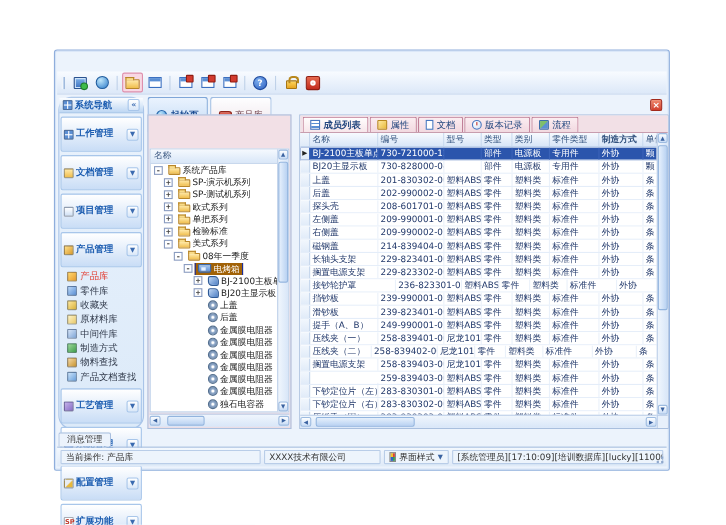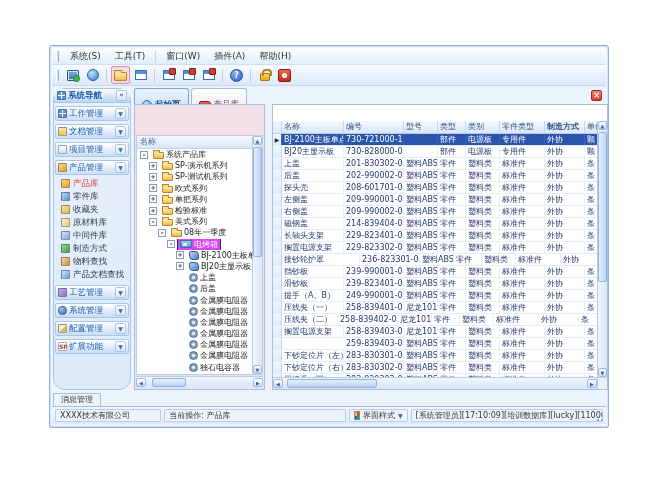--- a/index.html
+++ b/index.html
@@ -28,21 +28,21 @@
 .ico.help-icon{width:13px;height:13px;border-radius:50%;background:radial-gradient(circle at 35% 30%,#7FB0F0,#2B5FC0);border:1px solid #1E4A9E}
 .ico.help-icon::after{content:"?";position:absolute;inset:0;color:#fff;font:bold 8px/12px "DejaVu Sans",sans-serif;text-align:center}
 .ico.lock-icon{width:10px;height:8px;margin-top:4px;background:linear-gradient(#FFD65E,#E8A61F);border:1px solid #A87612;border-radius:1px}
 .ico.lock-icon::before{content:"";position:absolute;top:-5px;left:1px;width:6px;height:5px;border:2px solid #B8881E;border-bottom:none;border-radius:4px 4px 0 0}
 .ico.exit-icon{width:13px;height:13px;background:linear-gradient(#E66A50,#C22B1C);border:1px solid #8F1D12;border-radius:2px}
 .ico.exit-icon::after{content:"";position:absolute;inset:3px;border:2px solid #fff;border-radius:50%}
 
 .sidebar{position:absolute;left:3px;top:42px;width:78px;height:302px;background:linear-gradient(#E9F2FC,#DCEAF9);border:1px solid #A9C4E8;border-radius:12px}
 .sidebar-header{height:14px;background:linear-gradient(#FBFDFF,#BED7F3);border-bottom:1px solid #A5C4E8;color:#1B5CB0;font-size:8.5px;font-weight:bold;display:flex;align-items:center;padding:0 3px;gap:2px}
 .sh-btn{margin-left:auto;width:11px;height:11px;background:linear-gradient(#FFF,#D9E7F8);border:1px solid #A8C6EA;border-radius:2px;color:#3B6BB0;font-size:7px;line-height:9px;text-align:center}
-.acc-header{height:15px;margin:3px 1px 0;background:linear-gradient(#FFFFFF,#C9DDF6);border:1px solid #A8C6EA;border-radius:2px;display:flex;align-items:center;font-size:8.5px;color:#1B5CB0;font-weight:normal;padding:0 2px;gap:2px;white-space:nowrap;overflow:hidden}
+.acc-header{height:32px;margin:3px 1px 0;background:linear-gradient(#FFFFFF,#C9DDF6);border:1px solid #A8C6EA;border-radius:2px;display:flex;align-items:center;font-size:8.5px;color:#1B5CB0;font-weight:bold;padding:0 2px;gap:2px;white-space:nowrap;overflow:hidden}
 .acc-btn{margin-left:auto;flex:none;width:11px;height:11px;background:linear-gradient(#FFF,#D9E7F8);border:1px solid #A8C6EA;border-radius:2px;color:#3B6BB0;font-size:6px;line-height:10px;text-align:center}
 .acc-items{padding:2px 0 1px}
 .acc-item{height:13px;display:flex;align-items:center;font-size:8.5px;color:#30394A;padding-left:7px;gap:3px;white-space:nowrap;overflow:hidden}
 .acc-item.active .acc-item-label{color:#E23A2E}
 .sec-icon,.si{flex:none;width:9px;height:9px;border-radius:1px;border:1px solid rgba(60,70,90,.45)}
 .sec-icon.work-icon{background:linear-gradient(#fff,#fff) 50% 0/1px 100% no-repeat,linear-gradient(#fff,#fff) 0 50%/100% 1px no-repeat,#5B8FD4}
 .sec-icon.docs-icon{background:linear-gradient(#FFE9A8,#F0BE4E)}
 .sec-icon.project-icon{background:linear-gradient(#FFF,#CFE0F5)}
 .sec-icon.product-icon{background:linear-gradient(135deg,#FFE08A,#D89A2E)}
 .sec-icon.process-icon{background:linear-gradient(135deg,#C4B2E8,#8A6FC8)}
@@ -75,21 +75,21 @@
 .bom-tabs{height:15px;display:flex;gap:1px;padding:1px 2px 0;border-bottom:1px solid #C79DAE}
 .bom-tab{border:1px solid #C08098;border-bottom:none;border-radius:2px 2px 0 0;padding:0 5px;font-size:8.5px;line-height:12px;background:linear-gradient(#FBEDF1,#F2D9E0);color:#444}
 .bom-tab.active{background:#FDF6F8;color:#B5352F;font-weight:bold}
 .tree-wrap{position:absolute;top:30px;left:1px;right:1px;bottom:14px;background:#fff;border:1px solid #B9CDE8}
 .tree-header{position:absolute;left:0;top:0;right:10px;height:13px;background:linear-gradient(#F5F9FE,#D9E7F8);border-bottom:1px solid #C2D4EC;font-size:8px;color:#3A5780;padding:0 3px;line-height:12px}
 .tree-rows{position:absolute;top:13px;left:0;right:10px;bottom:0;overflow:hidden}
 .tree-row{height:11.2px;display:flex;align-items:center;font-size:8px;color:#222;white-space:nowrap;overflow:hidden}
 .exp{flex:none;width:8px;height:8px;border:1px solid #8A9CC0;background:#fff;color:#444;font:bold 7px/6px "DejaVu Sans Mono",monospace;text-align:center;margin-right:2px}
 .exp-sp{flex:none;width:10px}
 .selwrap{display:flex;align-items:center;gap:2px;padding:0 2px;border:1px solid transparent}
-.tree-row.selected .selwrap{background:#d946ef;border-color:#1B2E9E}
+.tree-row.selected .selwrap{background:#a16207;border-color:#1B2E9E}
 .tree-row.selected .tree-node-label{color:#fff}
 .ti{position:relative;flex:none}
 .ti.ti-folder{width:11px;height:7px;margin-top:2px;background:linear-gradient(#FFE9A8,#F0BE4E);border:1px solid #B8862A;border-radius:1px}
 .ti.ti-folder::before{content:"";position:absolute;top:-3px;left:-1px;width:5px;height:2px;background:#F8DC8A;border:1px solid #B8862A;border-bottom:none}
 .ti.ti-product{width:12px;height:8px;background:linear-gradient(#A8C8F0,#5E8FD6);border:1px solid #3C6AAE;border-radius:1px 1px 2px 2px}
 .ti.ti-product::before{content:"";position:absolute;left:2px;top:2px;width:4px;height:3px;background:#E8F2FF}
 .ti.ti-assembly{width:10px;height:9px;background:linear-gradient(135deg,#BFD6F4,#4E7FC4);border:1px solid #2F5A96;border-radius:2px 4px 2px 4px}
 .ti.ti-part{width:9px;height:9px;border-radius:50%;background:radial-gradient(circle at 50% 50%,#FFF 0 15%,#8FA8C8 40%,#5E7BA0 100%);border:1px solid #55708F}
 
 .vscroll{position:absolute;right:0;width:10px;background:linear-gradient(90deg,#F0F6FD,#D8E6F8);border-left:1px solid #B9CDE8}
@@ -137,24 +137,20 @@
 .style-icon{width:9px;height:9px;border:1px solid #888;background:conic-gradient(#E04030 0 25%,#30A050 25% 50%,#3060C8 50% 75%,#F0C030 75% 100%)}
 .dd{font-size:6px;color:#3A62A0}
 .rg{position:absolute;right:3px;bottom:3px;width:2px;height:2px;background:#8FA8CC;box-shadow:0 -4px 0 #8FA8CC,-4px 0 0 #8FA8CC}
 </style>
 </head>
 <body>
 
 <div class="canvas">
  <div class="window">
 
-  <div class="menubar">
-    <span class="grip"></span>
-    <span id="menu-items"><span class="menu-item">系统(S)</span><span class="menu-item">工具(T)</span><span class="menu-sep"></span><span class="menu-item">窗口(W)</span><span class="menu-item">插件(A)</span><span class="menu-item">帮助(H)</span></span>
-  </div>
 
   <div class="toolbar">
     <span class="grip"></span>
     <span id="toolbar-items">
           <span class="tbi">
             <span class="ico monitor-icon"></span>
           </span>
           <span class="tbi">
             <span class="ico globe-icon"></span>
           </span>
@@ -441,20 +437,42 @@
       <div class="hs-track">
         <div class="sb-thumb-h" style="left:6px;width:34px"></div>
       </div>
       <div class="sb-btn">▶</div>
     </div>
   </div>
 
   <div class="splitter"></div>
 
   <div class="members">
+    <div class="m-tabs" id="m-tabs">
+          <div class="m-tab active">
+            <span class="mti member-list-icon"></span>
+            <span>成员列表</span>
+          </div>
+          <div class="m-tab">
+            <span class="mti properties-icon"></span>
+            <span>属性</span>
+          </div>
+          <div class="m-tab">
+            <span class="mti document-icon"></span>
+            <span>文档</span>
+          </div>
+          <div class="m-tab">
+            <span class="mti version-icon"></span>
+            <span>版本记录</span>
+          </div>
+          <div class="m-tab">
+            <span class="mti flow-icon"></span>
+            <span>流程</span>
+          </div>
+        </div>
     <div class="grid-header" id="grid-header">
           <span class="gh-cell sel-cell"></span>
           <span class="gh-cell" style="width: 62px;">名称</span>
           <span class="gh-cell" style="width: 60px;">编号</span>
           <span class="gh-cell" style="width: 34px;">型号</span>
           <span class="gh-cell" style="width: 28px;">类型</span>
           <span class="gh-cell" style="width: 34px;">类别</span>
           <span class="gh-cell" style="width: 45px;">零件类型</span>
           <span class="gh-cell" style="width: 40px; font-weight: bold;">制造方式</span>
           <span class="gh-cell" style="width: 24px;">单位</span>
@@ -703,22 +721,22 @@
         <div class="sb-thumb-h" style="left:4px;width:90px"></div>
       </div>
       <div class="sb-btn">▶</div>
     </div>
     <div class="corner"></div>
   </div>
 
   <div class="msgtab">消息管理</div>
 
   <div class="statusbar">
+    <div class="st-cell st-op">当前操作: 产品库</div>
     <div class="st-cell st-company">XXXX技术有限公司</div>
-    <div class="st-cell st-op">当前操作: 产品库</div>
     <div class="st-cell st-style">
       <span class="style-icon"></span>
       <span>界面样式</span>
       <span class="dd">▼</span>
     </div>
     <div class="st-cell st-user">[系统管理员][17:10:09][培训数据库][lucky][11000]</div>
     <div class="rg"></div>
   </div>
 
  </div>

